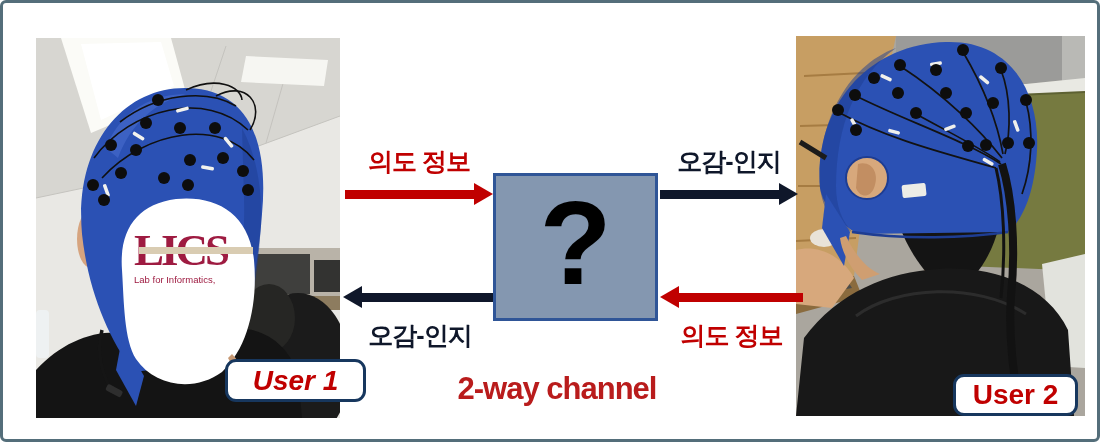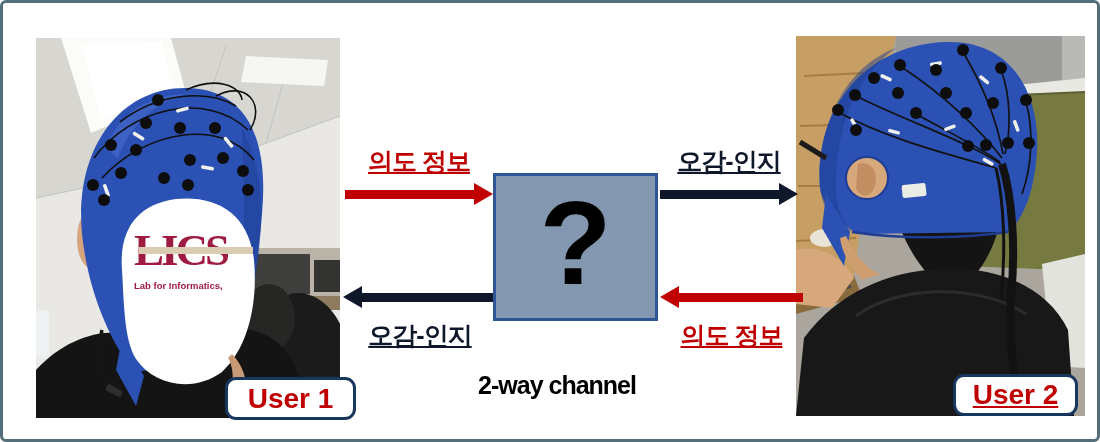--- a/index.html
+++ b/index.html
@@ -23,41 +23,41 @@
   
   .arrow{position:absolute;display:flex;align-items:center;height:22px;}
   .arrow .shaft{flex:1;height:9px;background:currentColor;}
   .arrow .head{width:0;height:0;border-top:11px solid transparent;border-bottom:11px solid transparent;flex:0 0 auto;}
   .arrow.dir-right .head{border-left:19px solid currentColor;}
   .arrow.dir-left{flex-direction:row-reverse;}
   .arrow.dir-left .head{border-right:19px solid currentColor;}
   .c-red{color:#c00000;}
   .c-orange{color:#0f172a;}
 
-  .flow-label{position:absolute;font-size:25px;font-weight:700;text-align:center;letter-spacing:-1px;white-space:nowrap;text-decoration:underline;}
+  .flow-label{position:absolute;font-size:25px;font-weight:700;text-align:center;letter-spacing:-1px;white-space:nowrap;}
 
   .caption{
     position:absolute;left:429px;top:368px;width:250px;text-align:center;
-    font-size:25px;font-weight:700;color:#000000;letter-spacing:-1px;
+    font-size:31px;font-weight:700;color:#b91c1c;letter-spacing:-1px;
   }
 
   .badge{
     position:absolute;background:#fff;border:3px solid #17375e;border-radius:11px;
     box-sizing:border-box;display:flex;align-items:center;justify-content:center;
     color:#c00000;font-size:28px;font-weight:600;
   }
-  #badge-user1{left:222px;top:374px;width:131px;height:43px;}
-  #badge-user2{left:950px;top:371px;width:125px;height:42px;text-decoration:underline;}
+  #badge-user1{left:222px;top:356px;width:141px;height:43px;font-style:italic;}
+  #badge-user2{left:950px;top:371px;width:125px;height:42px;}
 
   
   .lics-logo{position:absolute;left:131px;top:225px;width:120px;}
   .lics-word-wrap{position:relative;height:46px;}
   .lics-word{font-size:45px;font-weight:700;color:#9e1b41;letter-spacing:-3px;line-height:1;font-family:"Liberation Serif","DejaVu Serif",serif;}
   .lics-bar{position:absolute;left:5px;top:19px;width:114px;height:7px;background:#d9ccb2;}
-  .lics-line{font-size:9.5px;font-weight:700;color:#9e1b41;line-height:1.25;letter-spacing:0;margin-top:6px;}
+  .lics-line{font-size:9.5px;font-weight:400;color:#9e1b41;line-height:1.25;letter-spacing:0;}
 </style>
 </head>
 <body>
 
 <div class="canvas">
 
   <figure class="photo" id="photo-user1" style="margin:0">
     <svg viewBox="0 0 304 380">
 
       <g>

